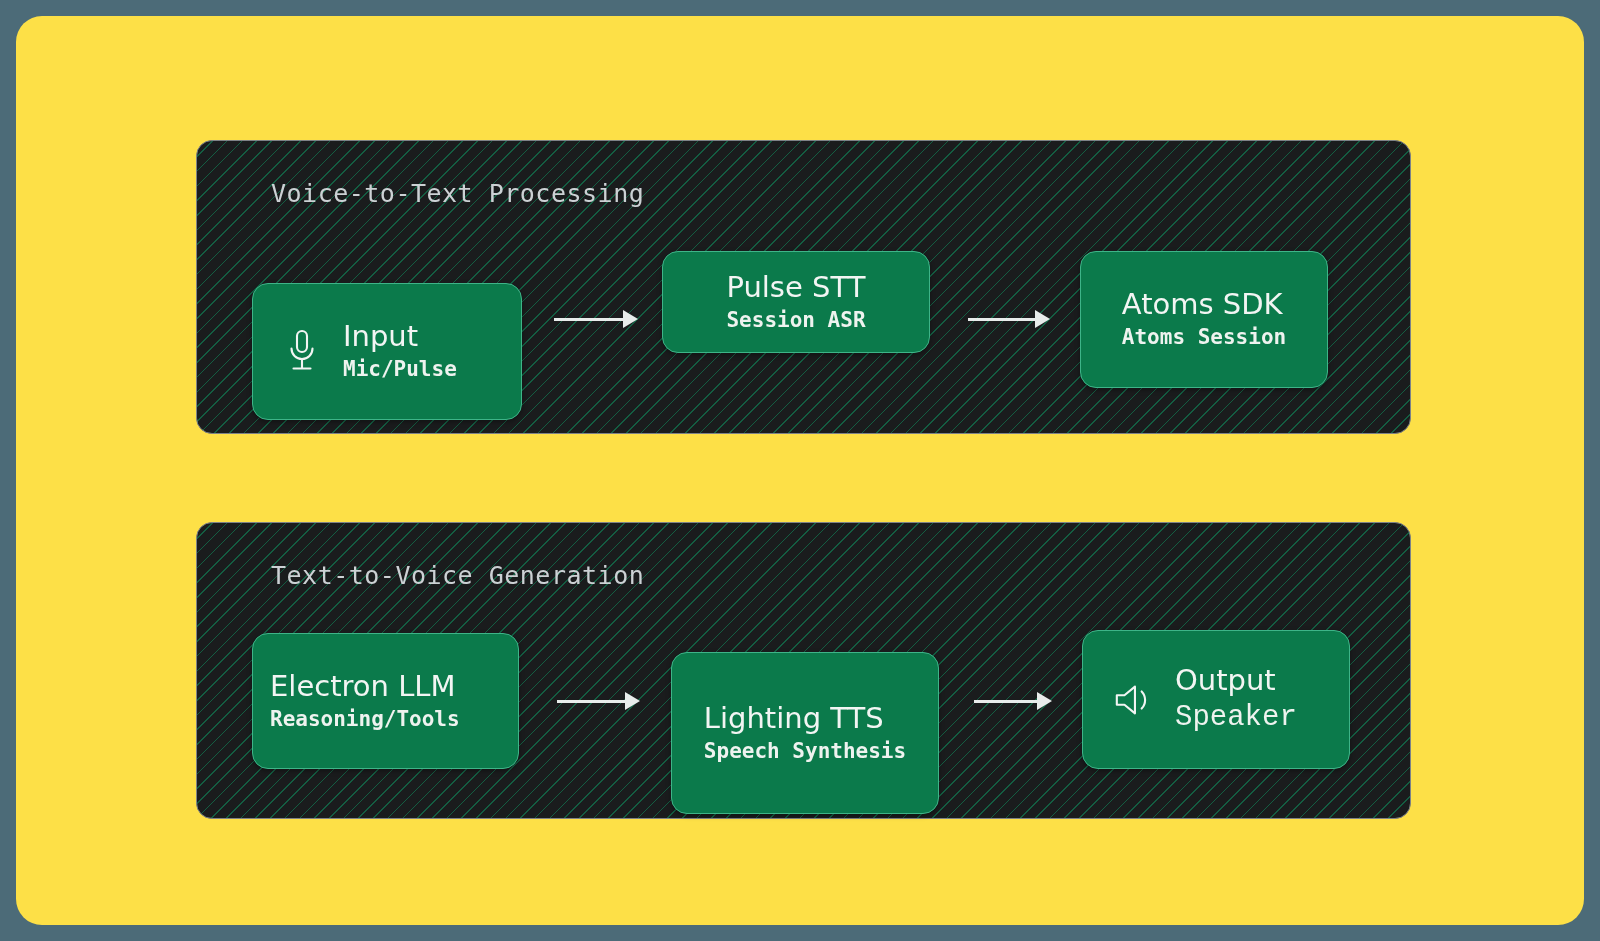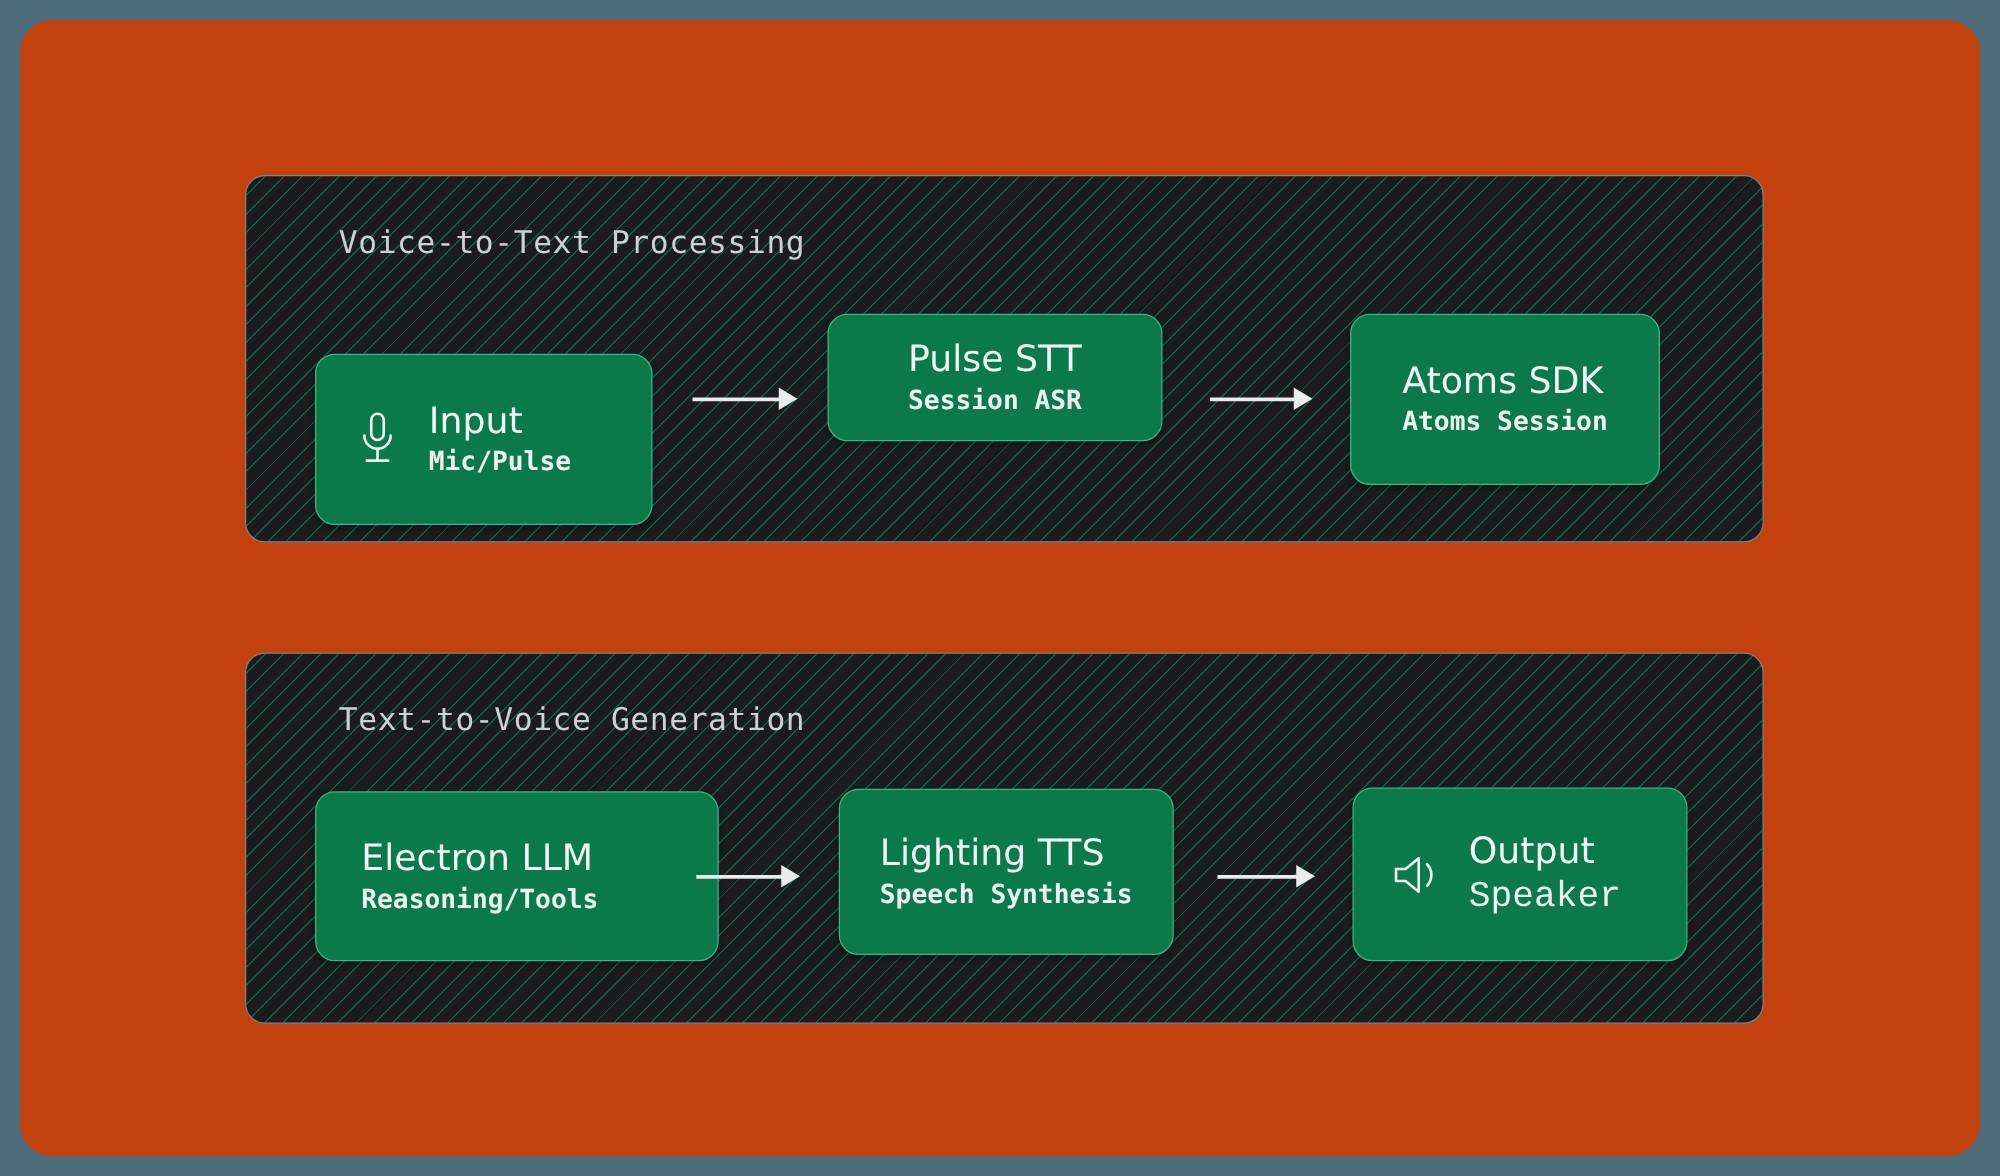--- a/index.html
+++ b/index.html
@@ -14,21 +14,21 @@
     font-family: "Liberation Sans", sans-serif;
     overflow: hidden;
   }
 
   #canvas {
     position: absolute;
     left: 16px;
     top: 16px;
     width: 1568px;
     height: 909px;
-    background: #c2410c;
+    background: #fde047;
     border-radius: 26px;
   }
 
   
   .group {
     position: absolute;
     box-sizing: border-box;
     border: 1.6px solid #7d8287;
     border-radius: 16px;
     background-color: #1a1c1d;
@@ -183,33 +183,33 @@
     <span class="node-text">
       <span class="node-title">Atoms SDK</span>
       <span class="node-sub">Atoms Session</span>
     </span>
   </div>
 
   <div class="group" style="left:180px; top:506px; width:1215px; height:297px;">
     <div class="group-title">Text-to-Voice Generation</div>
   </div>
 
-  <div class="node no-icon" style="left:236px; top:617px; width:323px; height:136px; justify-content:flex-start; padding-left:36px;">
+  <div class="node no-icon" style="left:236px; top:617px; width:267px; height:136px; justify-content:flex-start; padding-left:17px;">
     <span class="node-text">
       <span class="node-title">Electron LLM</span>
       <span class="node-sub">Reasoning/Tools</span>
     </span>
   </div>
 
   <div class="arrow" style="left:541px; top:674px; width:83px;">
     <span class="shaft"></span>
     <span class="head"></span>
   </div>
 
-  <div class="node no-icon" style="left:655px; top:615px; width:268px; height:133px;">
+  <div class="node no-icon" style="left:655px; top:636px; width:268px; height:162px;">
     <span class="node-text">
       <span class="node-title">Lighting TTS</span>
       <span class="node-sub">Speech Synthesis</span>
     </span>
   </div>
 
   <div class="arrow" style="left:958px; top:674px; width:78px;">
     <span class="shaft"></span>
     <span class="head"></span>
   </div>

